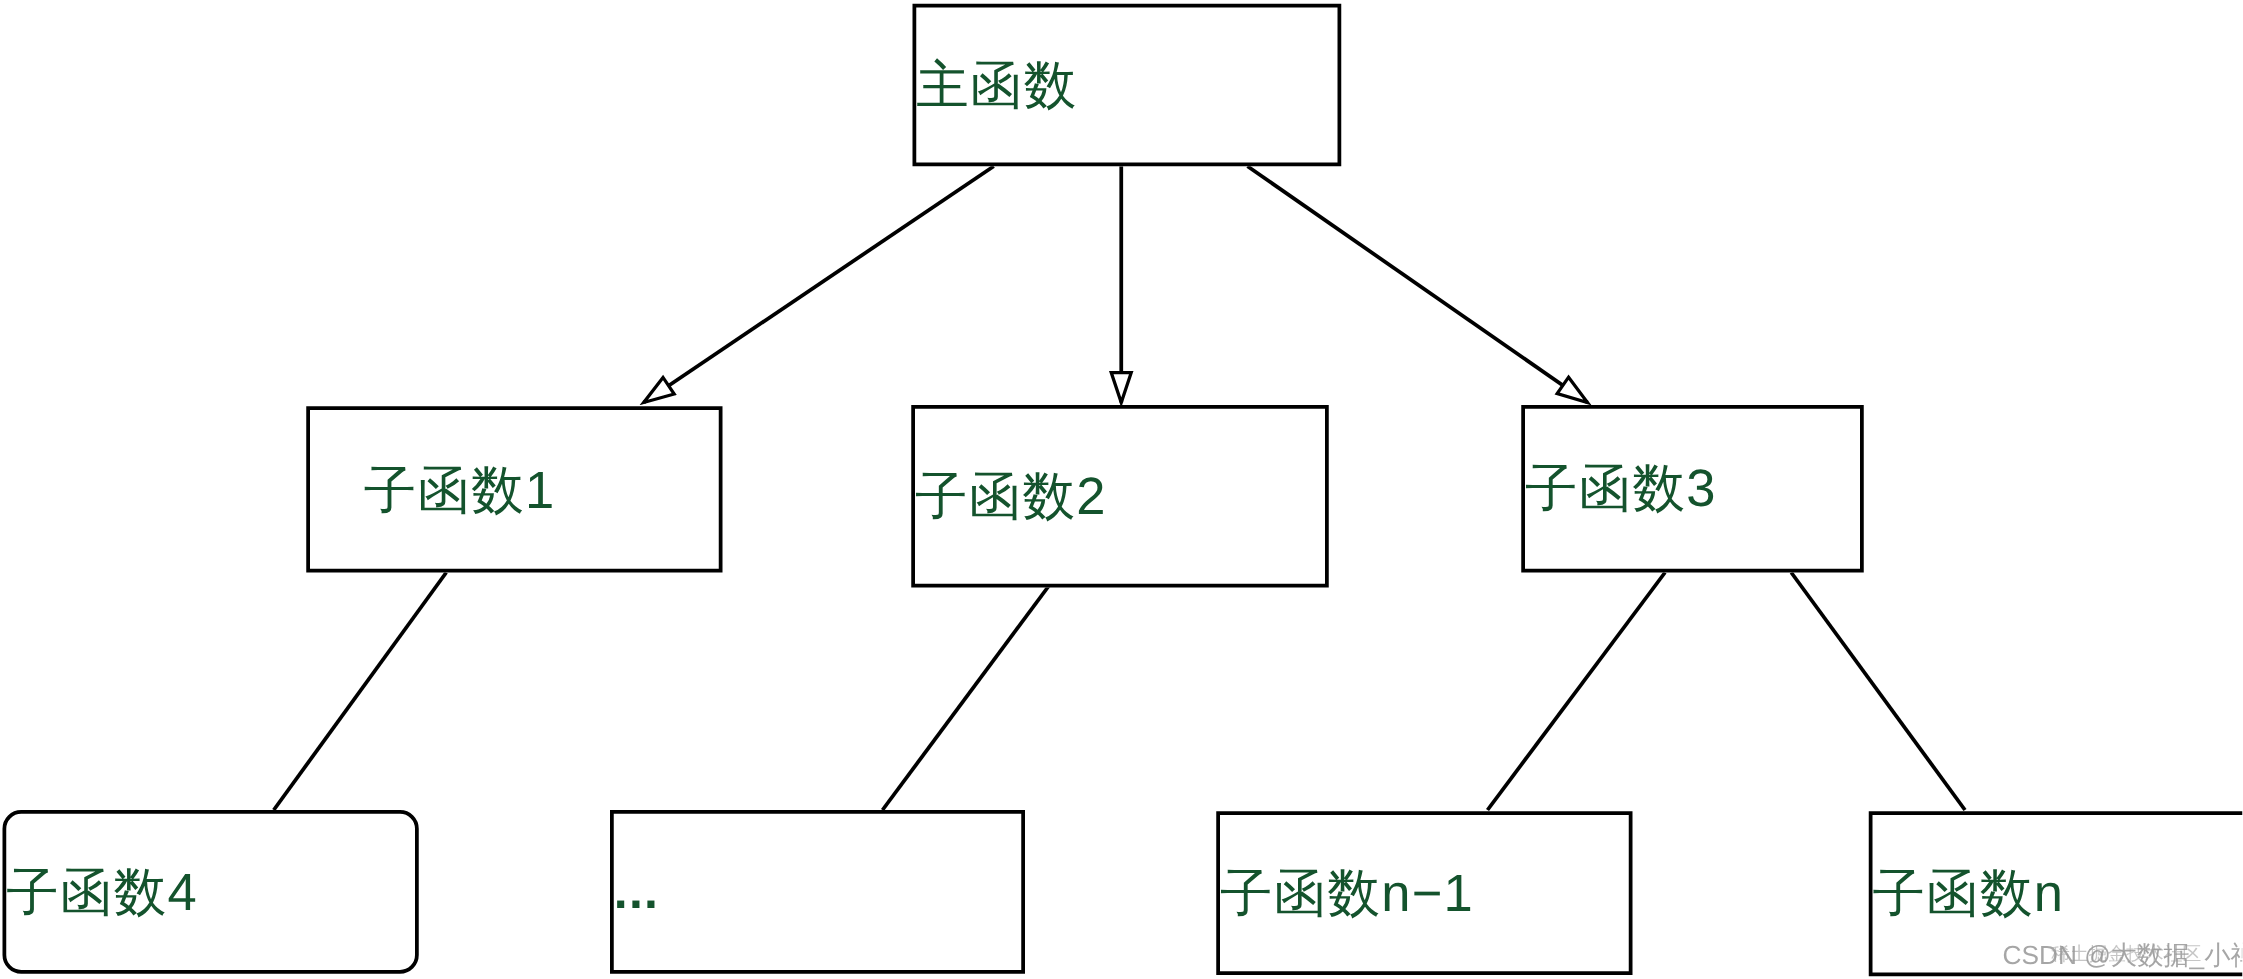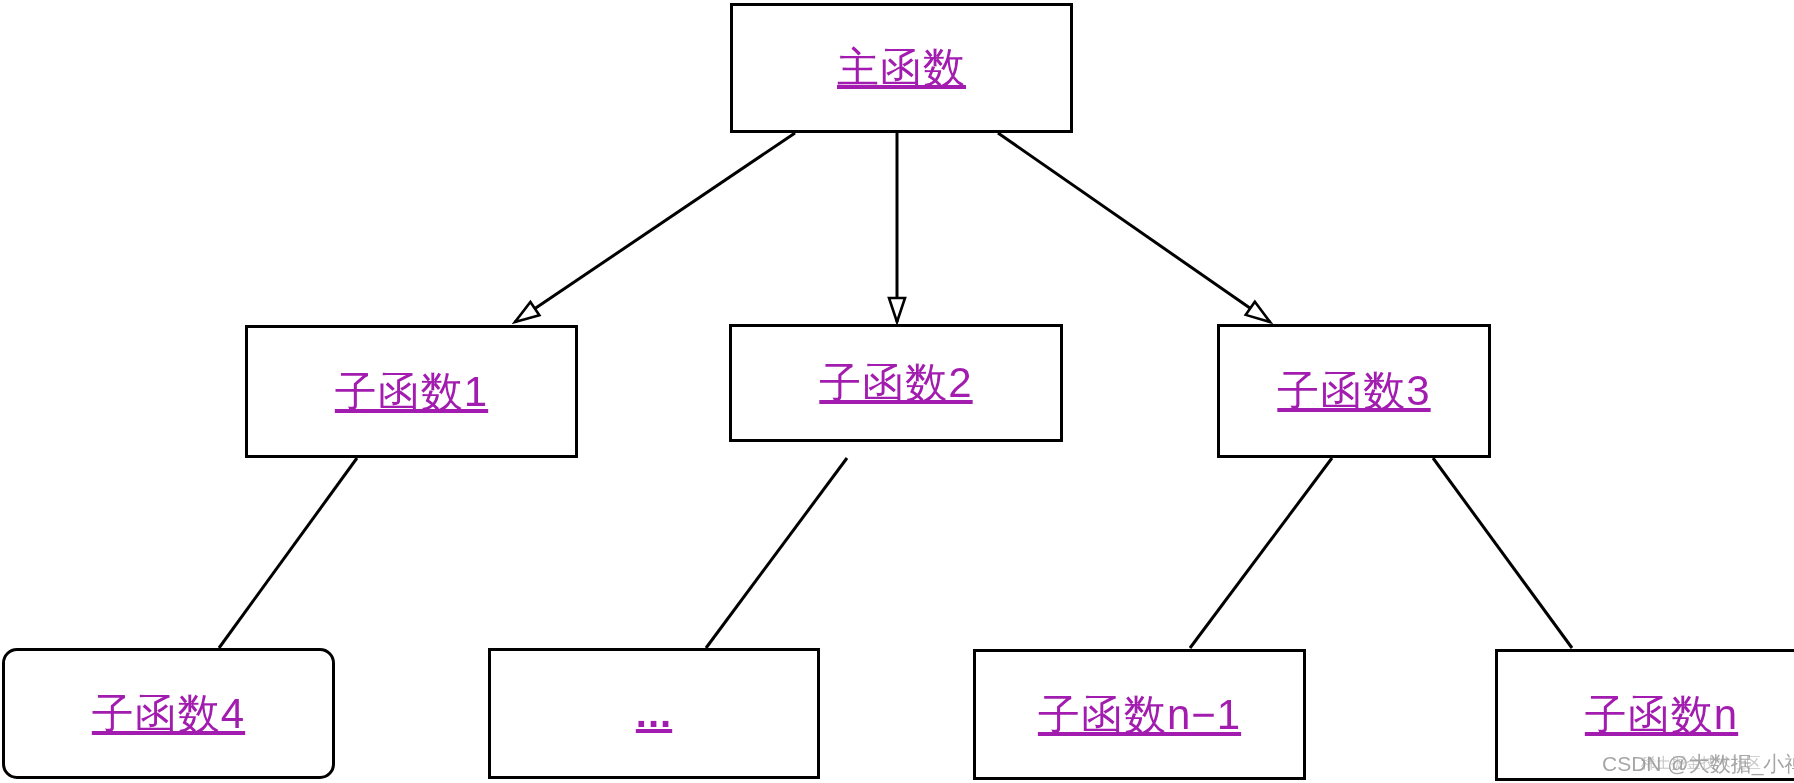--- a/index.html
+++ b/index.html
@@ -21,35 +21,34 @@
     top: 0;
     z-index: 1;
   }
   .node {
     position: absolute;
     box-sizing: border-box;
     border: 3px solid #000000;
     background: #ffffff;
     display: flex;
     align-items: center;
-    justify-content: center;
+    justify-content: flex-start;
     font-size: 42px;
-    color: #a21caf;
+    color: #14532d;
     z-index: 2;
     letter-spacing: 1px;
-    text-decoration: underline;
   }
   .node.ellipsis {
     font-weight: bold;
     font-size: 40px;
   }
   
   .n-main  { left: 730px;  top: 3px;   width: 343px; height: 130px; }
-  .n-sub1  { left: 245px;  top: 325px; width: 333px; height: 133px; }
-  .n-sub2  { left: 729px;  top: 324px; width: 334px; height: 118px; }
+  .n-sub1  { left: 245px;  top: 325px; width: 333px; height: 133px; padding-left: 43px; }
+  .n-sub2  { left: 729px;  top: 324px; width: 334px; height: 146px; }
   .n-sub3  { left: 1217px; top: 324px; width: 274px; height: 134px; }
   .n-sub4  { left: 2px;    top: 648px; width: 333px; height: 131px; border-radius: 15px; }
   .n-dots  { left: 488px;  top: 648px; width: 332px; height: 131px; }
   .n-subn1 { left: 973px;  top: 649px; width: 333px; height: 131px; }
   .n-subn  { left: 1459px; top: 649px; width: 333px; height: 132px; margin-left: 36px; }
 
   .watermark {
     position: absolute;
     left: 1595px;
     top: 744px;

